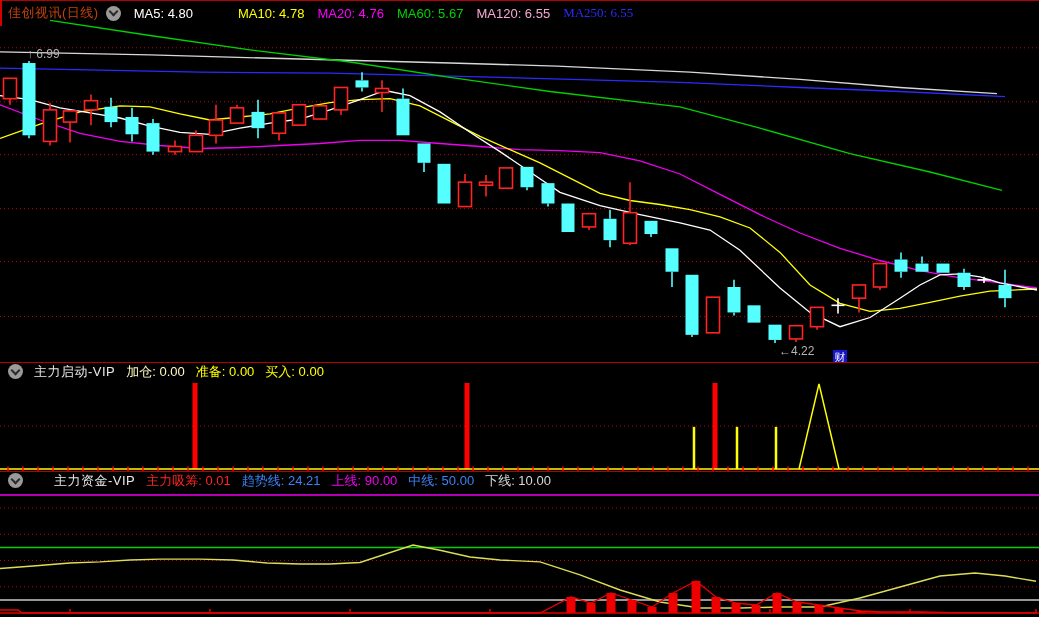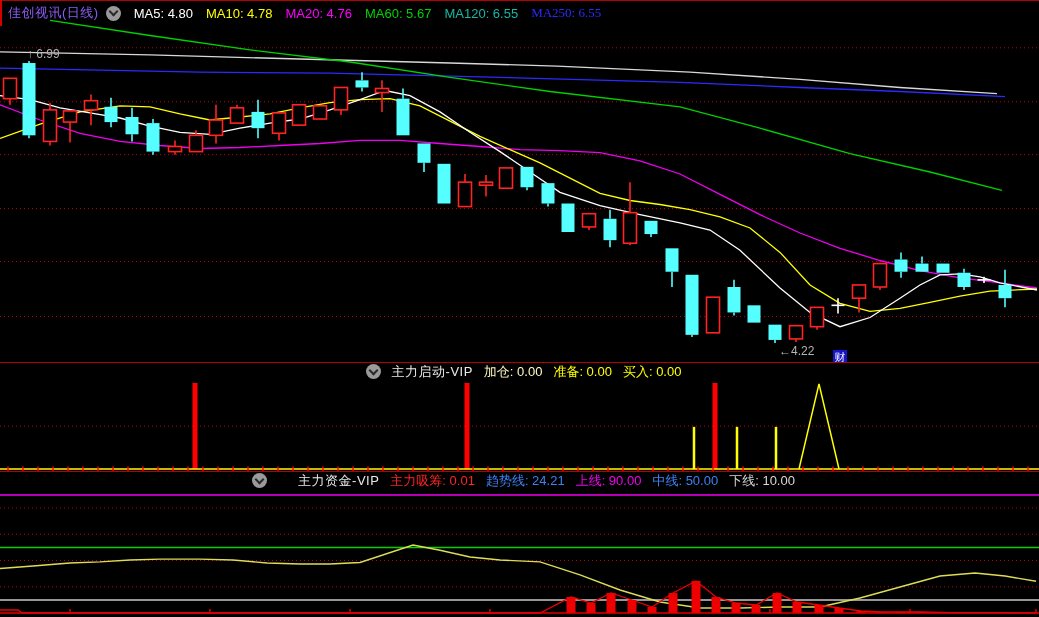--- a/index.html
+++ b/index.html
@@ -1,21 +1,21 @@
 <!DOCTYPE html>
 <html><head>
 <meta charset="utf-8">
 <style>
   html,body{margin:0;padding:0;background:#000;}
   #app{position:relative;width:1039px;height:617px;background:#000;overflow:hidden;
        font-family:"Liberation Sans",sans-serif;}
   svg{position:absolute;left:0;top:0;z-index:1;}
   .hdr{position:absolute;left:0;right:0;display:flex;align-items:center;
        padding-left:8px;font-size:13px;white-space:nowrap;z-index:5;gap:13px;}
-  .hdr2{gap:11px;justify-content:center;}
+  .hdr2{gap:11px;}
   .cicon{width:15px;height:15px;min-width:15px;border-radius:50%;background:#9a9a9a;
          display:inline-flex;align-items:center;justify-content:center;cursor:pointer;}
   .cicon i{display:block;width:5px;height:5px;border-right:2px solid #2a2a2a;
            border-bottom:2px solid #2a2a2a;transform:rotate(45deg);margin-top:-3px;}
   .t{letter-spacing:.5px;}
 </style>
 </head>
 <body>
 
 <div id="app">
@@ -297,29 +297,29 @@
       <line x1="770" y1="609" x2="770" y2="613" stroke="#e10000" stroke-width="1.5"></line>
       <line x1="910" y1="609" x2="910" y2="613" stroke="#e10000" stroke-width="1.5"></line>
       <line x1="1036" y1="609" x2="1036" y2="613" stroke="#e10000" stroke-width="1.5"></line>
       <line x1="0" y1="0.5" x2="1039" y2="0.5" stroke="#b40000" stroke-width="1"></line>
       <line x1="1" y1="0" x2="1" y2="26" stroke="#d40000" stroke-width="2"></line>
       <line x1="0" y1="362.5" x2="1039" y2="362.5" stroke="#b40000" stroke-width="1.2"></line>
       <line x1="0" y1="471.5" x2="1039" y2="471.5" stroke="#b40000" stroke-width="1.2"></line>
     </svg>
 
   <div class="hdr" style="top:0;height:26px;">
-    <span class="t" style="color: #8b5cf6;">佳创视讯(日线)</span>
+    <span class="t" style="color: #c2410c;">佳创视讯(日线)</span>
     <span class="cicon" style="margin-left:-6px;">
         <i></i>
       </span>
     <span style="color: rgb(255, 255, 255);">MA5: 4.80</span>
-    <span style="color: rgb(255, 255, 0);">MA10: 4.78</span>
+    <span style="color: rgb(255, 255, 0); margin-left: 32px;">MA10: 4.78</span>
     <span style="color: rgb(255, 0, 255);">MA20: 4.76</span>
     <span style="color: rgb(0, 210, 0);">MA60: 5.67</span>
-    <span style="color: #14b8a6;">MA120: 6.55</span>
+    <span style="color: #f9a8d4;">MA120: 6.55</span>
     <span style="color: rgb(42, 42, 255); font-family: Liberation Serif, serif;">MA250: 6.55</span>
   </div>
 
   <div class="hdr hdr2" style="top:362px;height:19px;">
     <span class="cicon">
         <i></i>
       </span>
     <span class="t" style="color: rgb(232, 232, 232);">主力启动-VIP</span>
     <span style="color: #fef9c3;">加仓: 0.00</span>
     <span style="color: rgb(255, 255, 0);">准备: 0.00</span>

